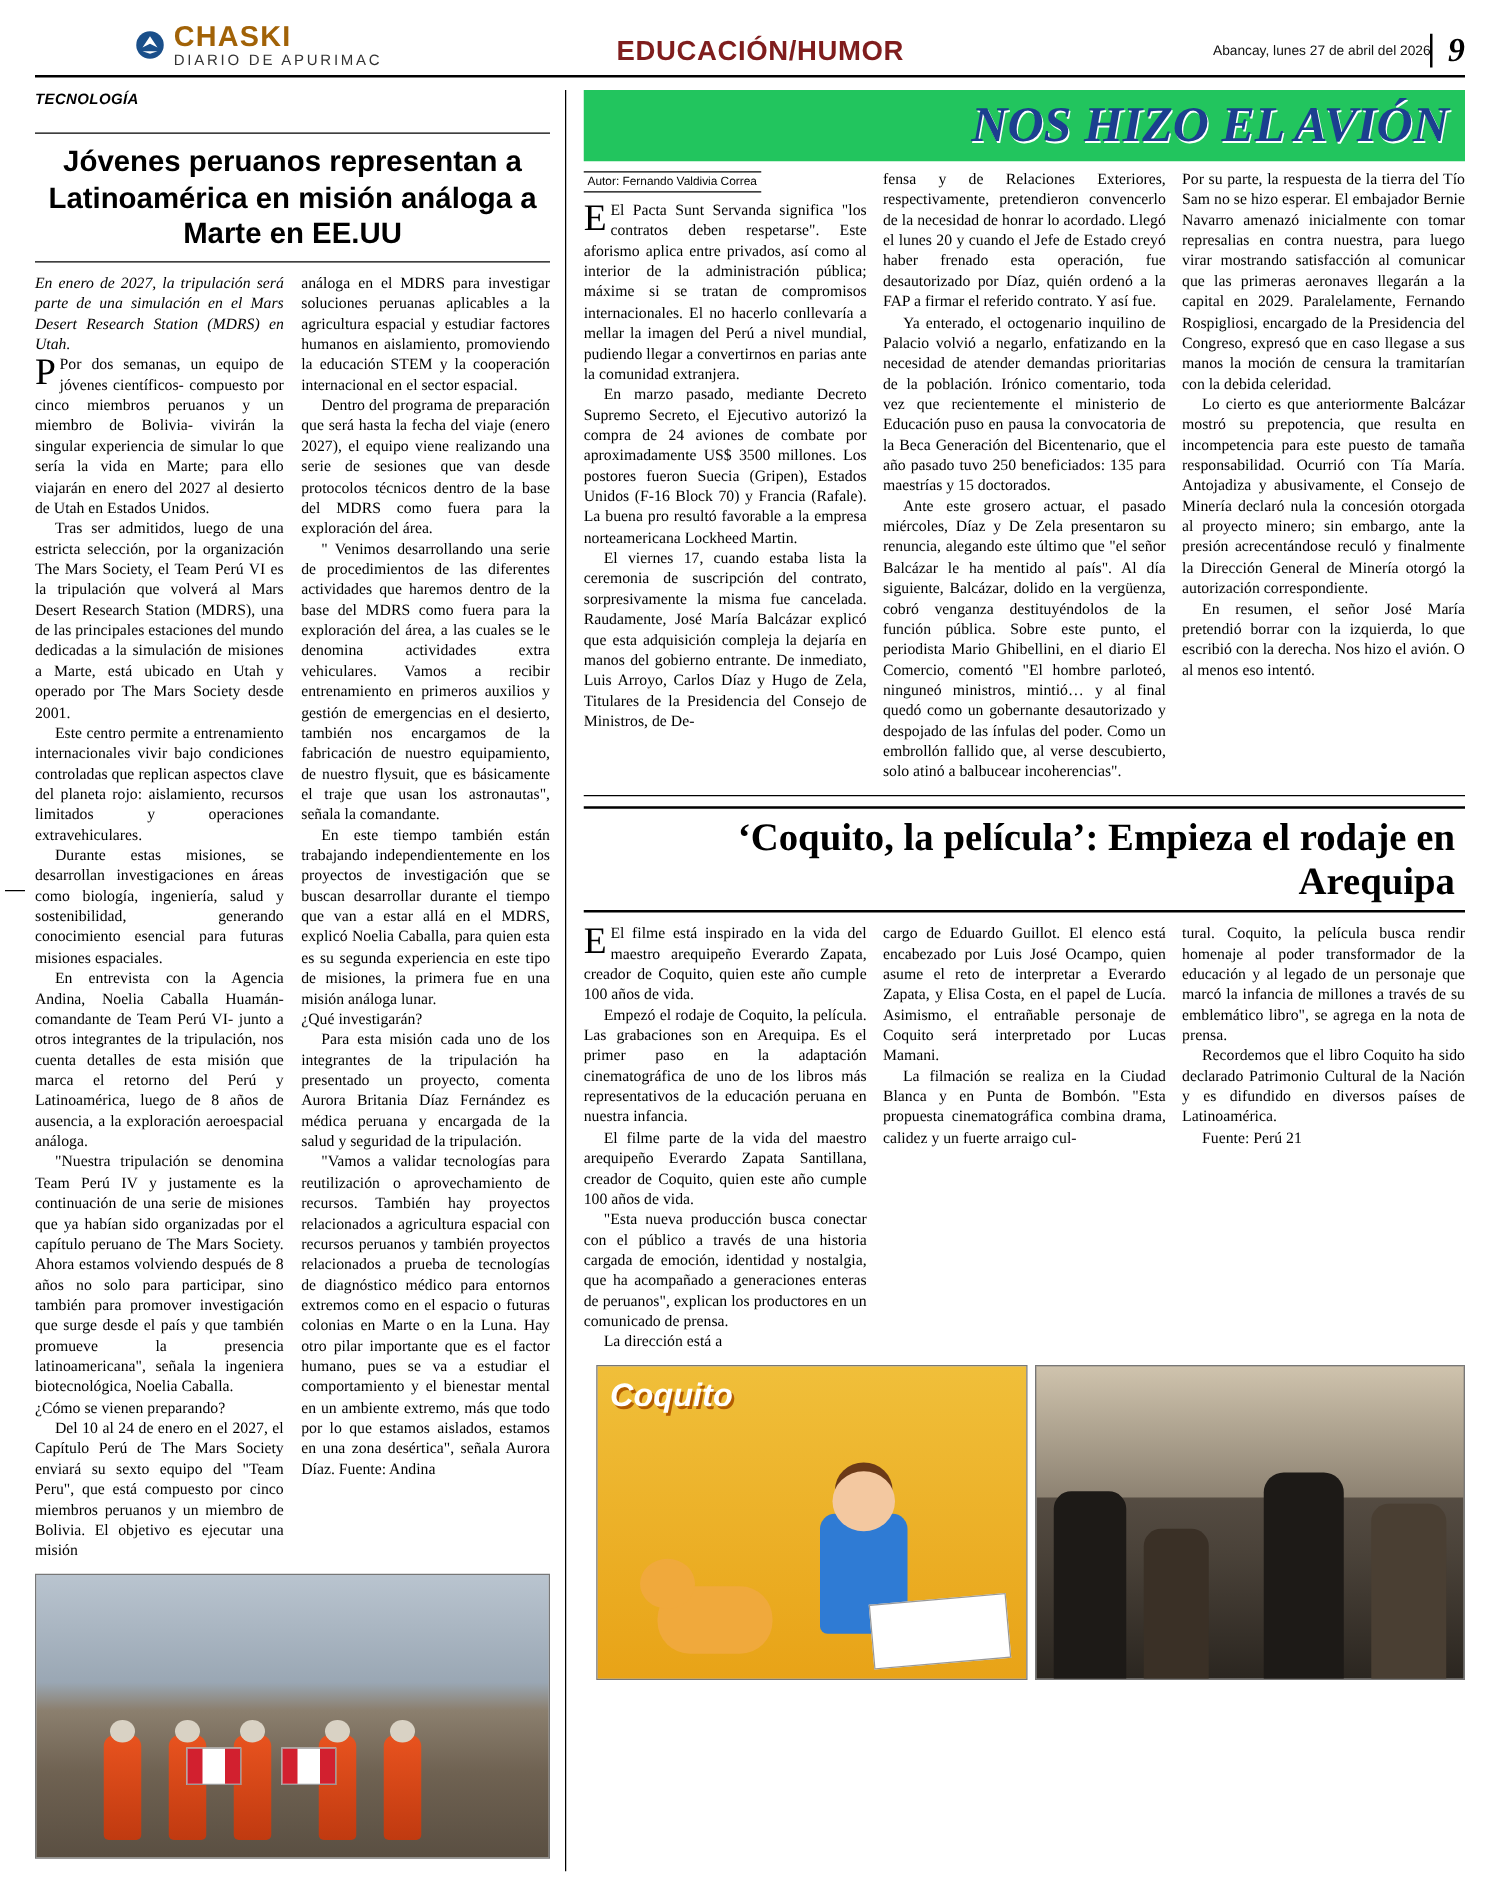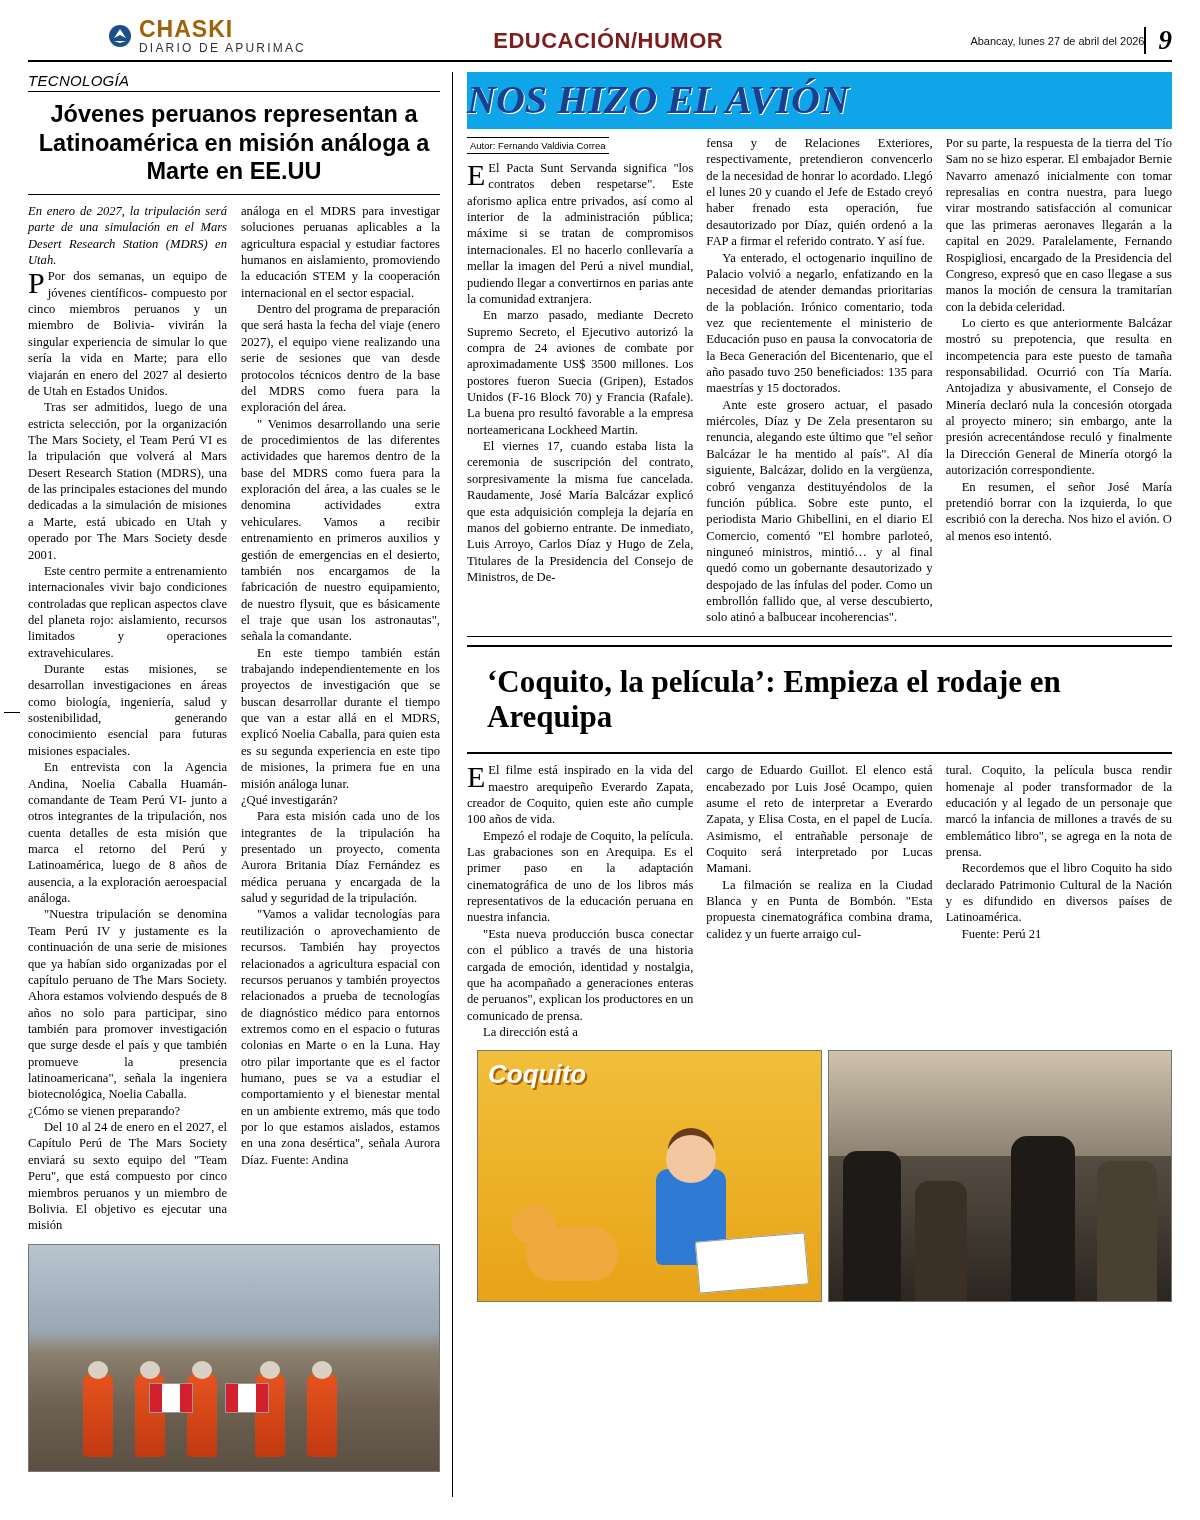--- a/index.html
+++ b/index.html
@@ -64,22 +64,22 @@
     display:flex; flex-direction:column;
   }
   .col-right {
     flex:1; padding-left:14px;
     display:flex; flex-direction:column;
   }
 
   
   .kicker {
     font-family:"Liberation Sans", sans-serif;
-    font-style:italic; font-weight:normal; font-size:15px;
-    letter-spacing:.3px; margin-bottom:0;
+    font-style:italic; font-weight:bold; font-size:12px;
+    letter-spacing:.3px; margin-bottom:18px;
   }
   .rule-thin { border-top:1px solid #000; margin:2px 0 6px 0; }
   .headline-left {
     font-family:"Liberation Sans", sans-serif;
     font-weight:bold; font-size:23.5px; line-height:1.22;
     text-align:center; margin:2px 0 8px 0;
   }
   .rule-after-head { border-top:1.2px solid #000; margin-bottom:8px; }
 
   .two-col {
@@ -125,23 +125,23 @@
   }
   .flag:before, .flag:after {
     content:""; position:absolute; top:0; width:12px; height:100%;
     background:#d2202f;
   }
   .flag:before { left:0; }
   .flag:after { right:0; }
 
   
   .banner {
-    background:#0ea5e9;
-    text-align:left;
-    padding:4px 0 6px 0;
+    background:#22c55e;
+    text-align:right;
+    padding:4px 13px 6px 0;
     margin-bottom:6px;
   }
   .banner h1 {
     margin:0;
     font-family:"Liberation Serif", serif;
     font-weight:bold; font-style:italic;
     font-size:40px; letter-spacing:0;
     color:#1b3f8f;
     text-shadow:1px 1px 0 #fff;
   }
@@ -153,21 +153,21 @@
   .cols3 { display:flex; gap:13px; }
   .cols3 .c { width:33.33%; }
 
   .divider-h { border-top:1.5px solid #000; margin:10px 0 8px 0; }
 
   .headline-box {
     border-top:2px solid #000; border-bottom:2px solid #000;
     padding:6px 8px; margin-bottom:8px;
   }
   .headline-box h2 {
-    margin:12px; text-align:left;
+    margin:0; text-align:right;
     font-family:"Liberation Serif", serif;
     font-weight:bold; font-size:31px; line-height:1.12;
   }
 
   .cols3b { display:flex; gap:13px; }
   .cols3b .c { width:33.33%; }
 
   .photos-row { display:flex; gap:6px; margin-top:10px;padding-left:10px; }
   .photo-coquito {
     width:50%; height:252px; border:1px solid #777;
@@ -316,20 +316,21 @@
       <div class="divider-h"></div>
 
       <div class="headline-box">
         <h2>‘Coquito, la película’: Empieza el rodaje en Arequipa</h2>
       </div>
 
       <div class="cols3b">
         <div class="c">
           <p class="dropcap-p"><span class="dropcap">E</span><span>El filme está inspirado en la vida del maestro arequipeño Everardo Zapata, creador de Coquito, quien este año cumple 100 años de vida.</span></p>
           <p class="body">Empezó el rodaje de Coquito, la película. Las grabaciones son en Arequipa. Es el primer paso en la adaptación cinematográfica de uno de los libros más representativos de la educación peruana en nuestra infancia.</p>
+          <p class="body">El filme parte de la vida del maestro arequipeño Everardo Zapata Santillana, creador de Coquito, quien este año cumple 100 años de vida.</p>
           <p class="body">"Esta nueva producción busca conectar con el público a través de una historia cargada de emoción, identidad y nostalgia, que ha acompañado a generaciones enteras de peruanos", explican los productores en un comunicado de prensa.</p>
           <p class="body">La dirección está a</p>
         </div>
         <div class="c">
           <p class="body noind">cargo de Eduardo Guillot. El elenco está encabezado por Luis José Ocampo, quien asume el reto de interpretar a Everardo Zapata, y Elisa Costa, en el papel de Lucía. Asimismo, el entrañable personaje de Coquito será interpretado por Lucas Mamani.</p>
           <p class="body">La filmación se realiza en la Ciudad Blanca y en Punta de Bombón. "Esta propuesta cinematográfica combina drama, calidez y un fuerte arraigo cul-</p>
         </div>
         <div class="c">
           <p class="body noind">tural. Coquito, la película busca rendir homenaje al poder transformador de la educación y al legado de un personaje que marcó la infancia de millones a través de su emblemático libro", se agrega en la nota de prensa.</p>
           <p class="body">Recordemos que el libro Coquito ha sido declarado Patrimonio Cultural de la Nación y es difundido en diversos países de Latinoamérica.</p>

